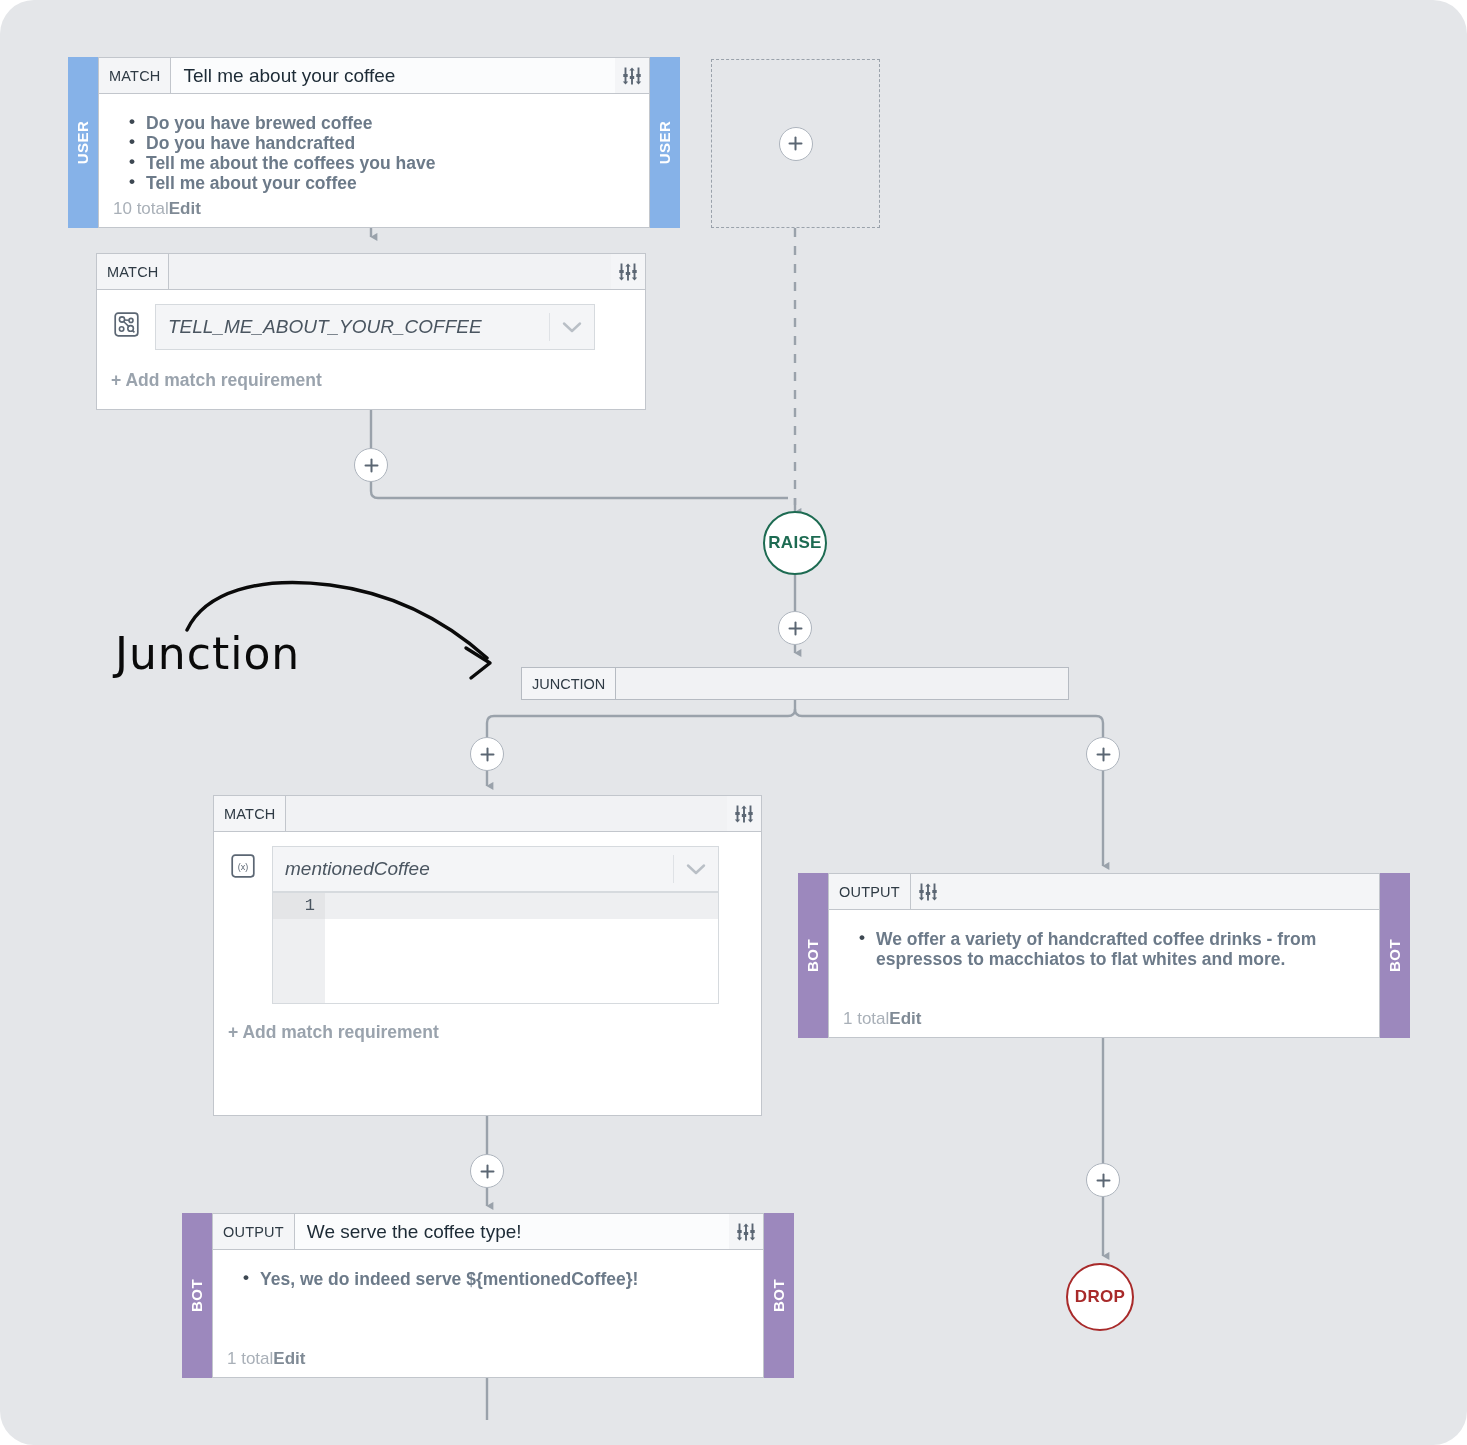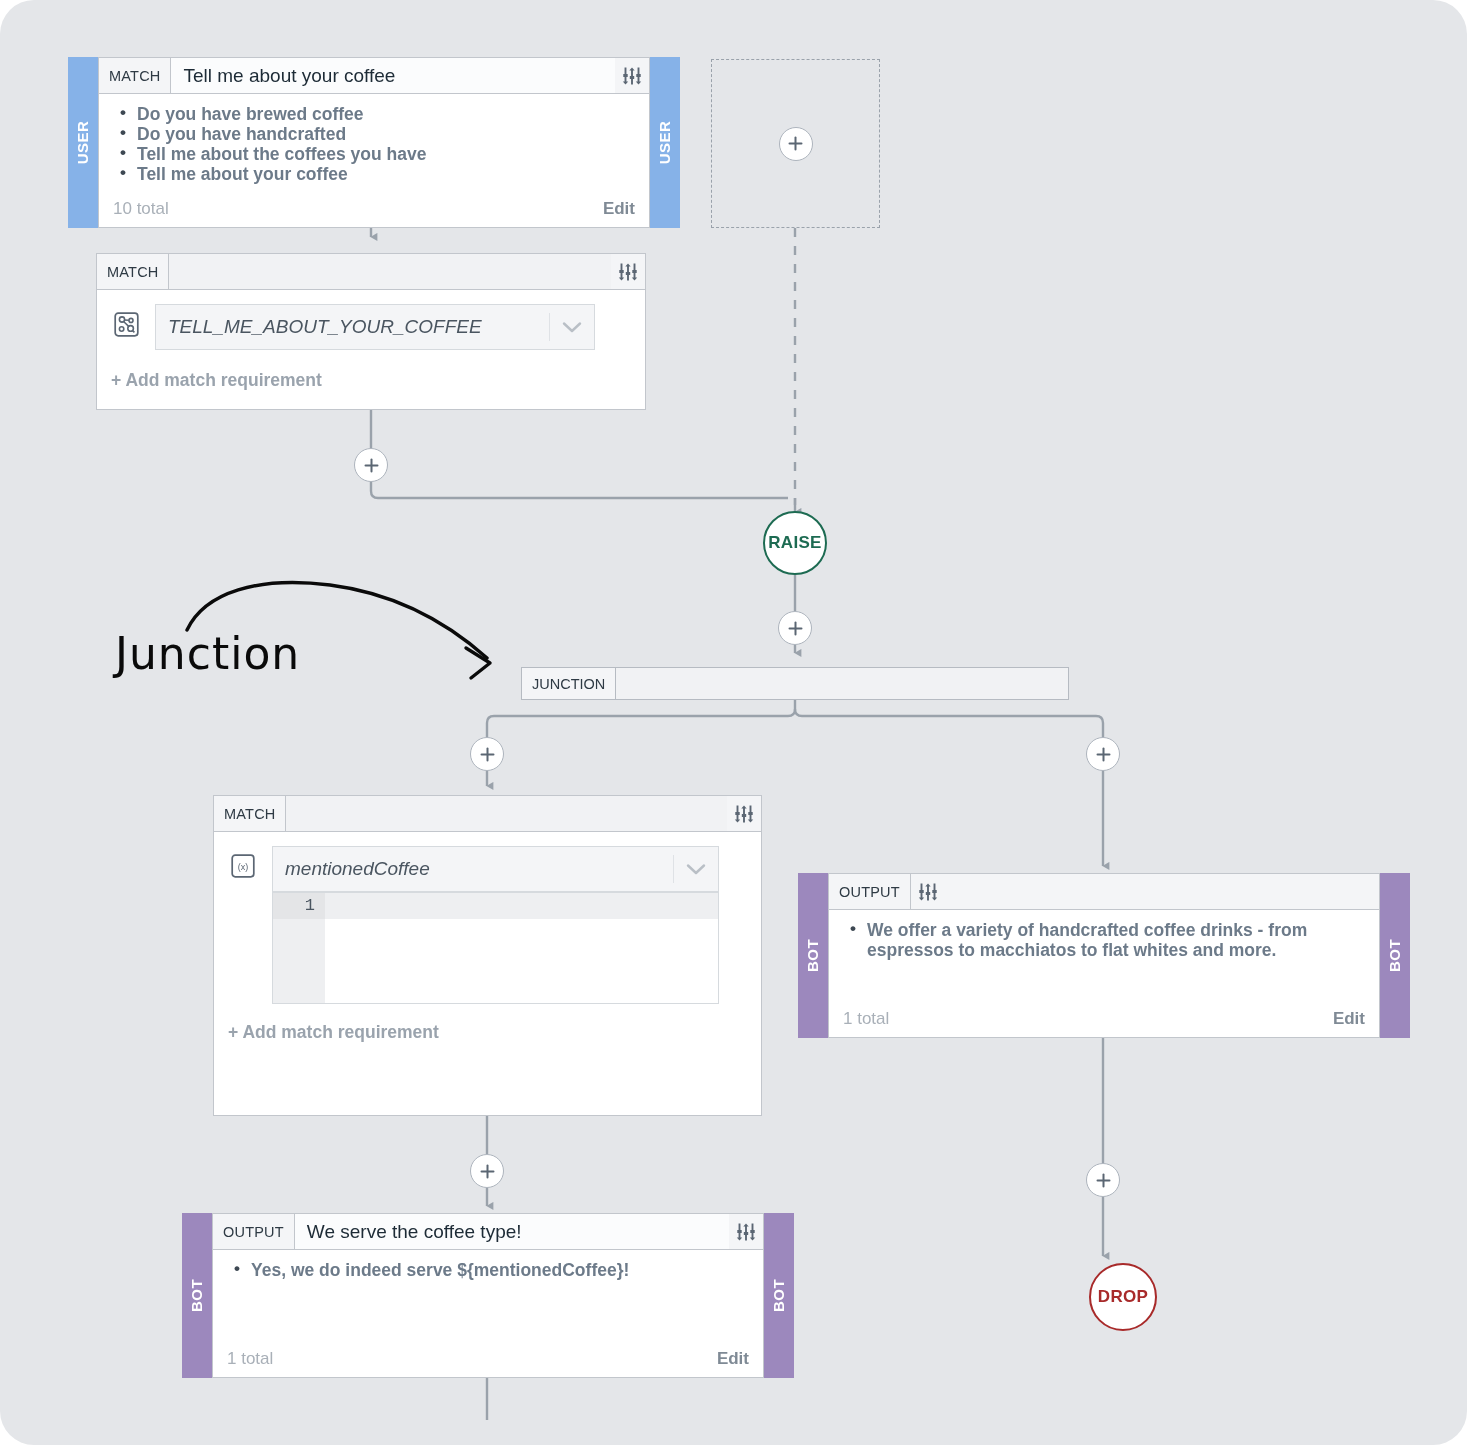--- a/index.html
+++ b/index.html
@@ -107,21 +107,21 @@
     background: #f4f5f7;
   }
 
   .node-content {
     flex: 1 1 auto;
     position: relative;
     padding: 10px 14px 0 14px;
     min-height: 0;
   }
   ul.utterances {
-    margin: 0;
+    margin: 9px;
     padding: 0 0 0 22px;
     list-style: none;
   }
   ul.utterances li {
     position: relative;
     color: #6c7a89;
     font-weight: bold;
     font-size: 17.5px;
     line-height: 20px;
     padding: 0 0 0 2px;
@@ -130,21 +130,20 @@
     content: "•";
     position: absolute;
     left: -15px;
     top: -1px;
     color: #3d4852;
     font-size: 17px;
   }
   .node-footer {
     flex: 0 0 auto;
     display: flex;
-    justify-content: space-between;
     align-items: flex-end;
     padding: 0 14px 8px 14px;
     font-size: 17px;
   }
   .ftotal { color: #a9b0b8; }
   .fedit  { color: #7f8a95; font-weight: bold; cursor: pointer; }
 
   
   .match-row {
     display: flex;
@@ -639,17 +638,17 @@
       <div class="node-footer">
         <div class="ftotal">1 total</div>
         <div class="fedit">Edit</div>
       </div>
     </div>
     <div class="railbar rail-bot">
       <span>BOT</span>
     </div>
   </div>
 
-  <div class="term-circle term-drop" style="left:1089px; top:1263px; width:68px; height:68px;">
+  <div class="term-circle term-drop" style="left:1066px; top:1263px; width:68px; height:68px;">
     <span>DROP</span>
   </div>
 
 </div>
 
 </body></html>

